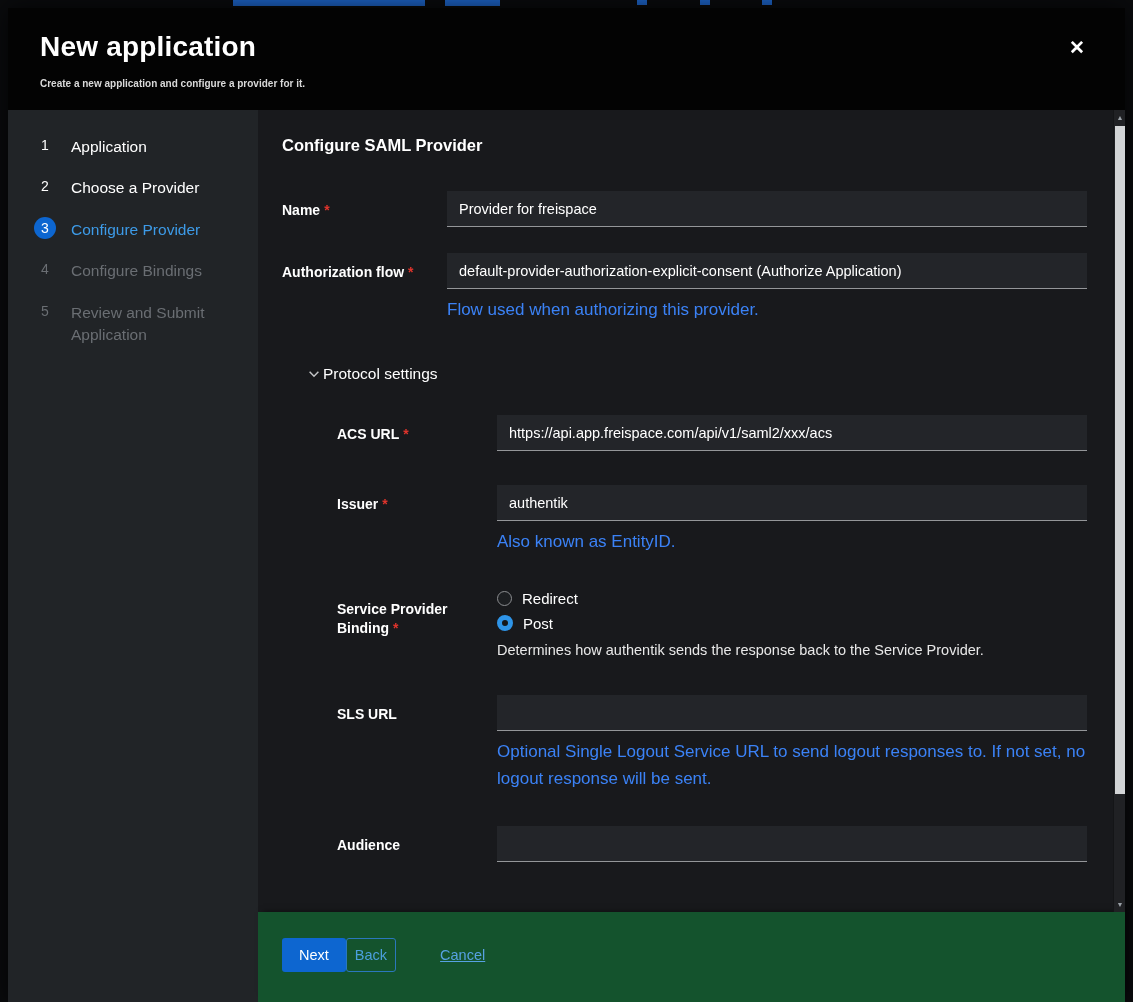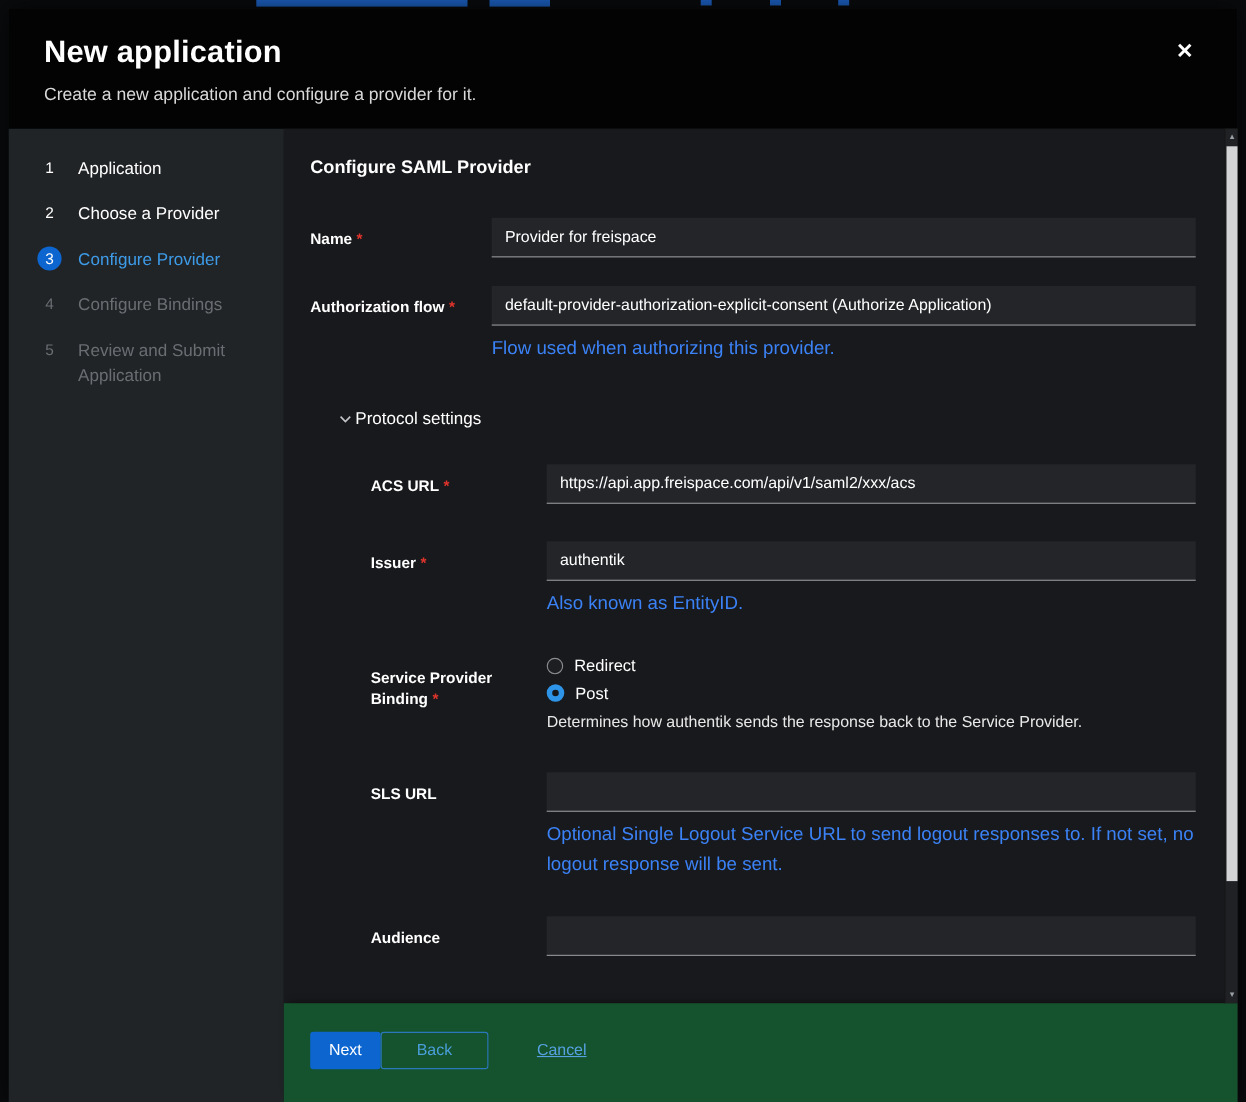--- a/index.html
+++ b/index.html
@@ -25,21 +25,21 @@
     background:#18191c;
     box-shadow:0 0 24px rgba(0,0,0,.7);
   }
   .modal-header {
     position:relative;
     background:#030303;
     padding:23px 32px 21px 32px;
     flex:none;
   }
   .modal-title { font-size:28px; font-weight:700; letter-spacing:.2px; }
-  .modal-subtitle { margin-top:15px; font-size:16px; color:#d9d9d9; font-weight:400; }
+  .modal-subtitle { margin-top:15px; font-size:10px; color:#d9d9d9; font-weight:700; }
   .close-btn {
     position:absolute; top:30px; right:40px;
     background:none; border:none; color:#ffffff;
     font-size:19px; font-weight:700; cursor:pointer; line-height:1;
   }
 
   .modal-body { flex:1; display:flex; min-height:0; }
 
   
   .sidebar { width:250px; flex:none; background:#212427; padding:16px 0; }
@@ -99,21 +99,21 @@
 
   
   .modal-footer {
     flex:none; height:90px; background:#14532d;
     display:flex; align-items:flex-start; 
     padding:26px 24px 0 24px;
     box-shadow:0 -5px 6px -5px rgba(0,0,0,.55);
   }
   .btn { font-family:inherit; font-size:14.5px; cursor:pointer; border-radius:3px; }
   .btn-primary { background:#0d66d0; color:#fff; border:none; padding:9px 17px; }
-  .btn-secondary { background:transparent; color:#4b9fdd; border:1px solid #2b77bd; padding:8px 32px; }
+  .btn-secondary { background:transparent; color:#4b9fdd; border:1px solid #2b77bd; padding:8px 8px; }
   .btn-link { background:none; border:none; color:#57a1e2; margin-left:40px; padding:9px 4px;text-decoration:underline; }
 
   
   .scrollbar {
     position:absolute; top:0; right:0; width:12px; height:calc(100% - 90px);
     background:#202124; border-left:1px solid #141517;
   }
   .sb-arrow {
     position:absolute; left:0; width:12px; height:15px;
     color:#9aa0a6; font-size:7px; text-align:center; line-height:15px; cursor:pointer;

